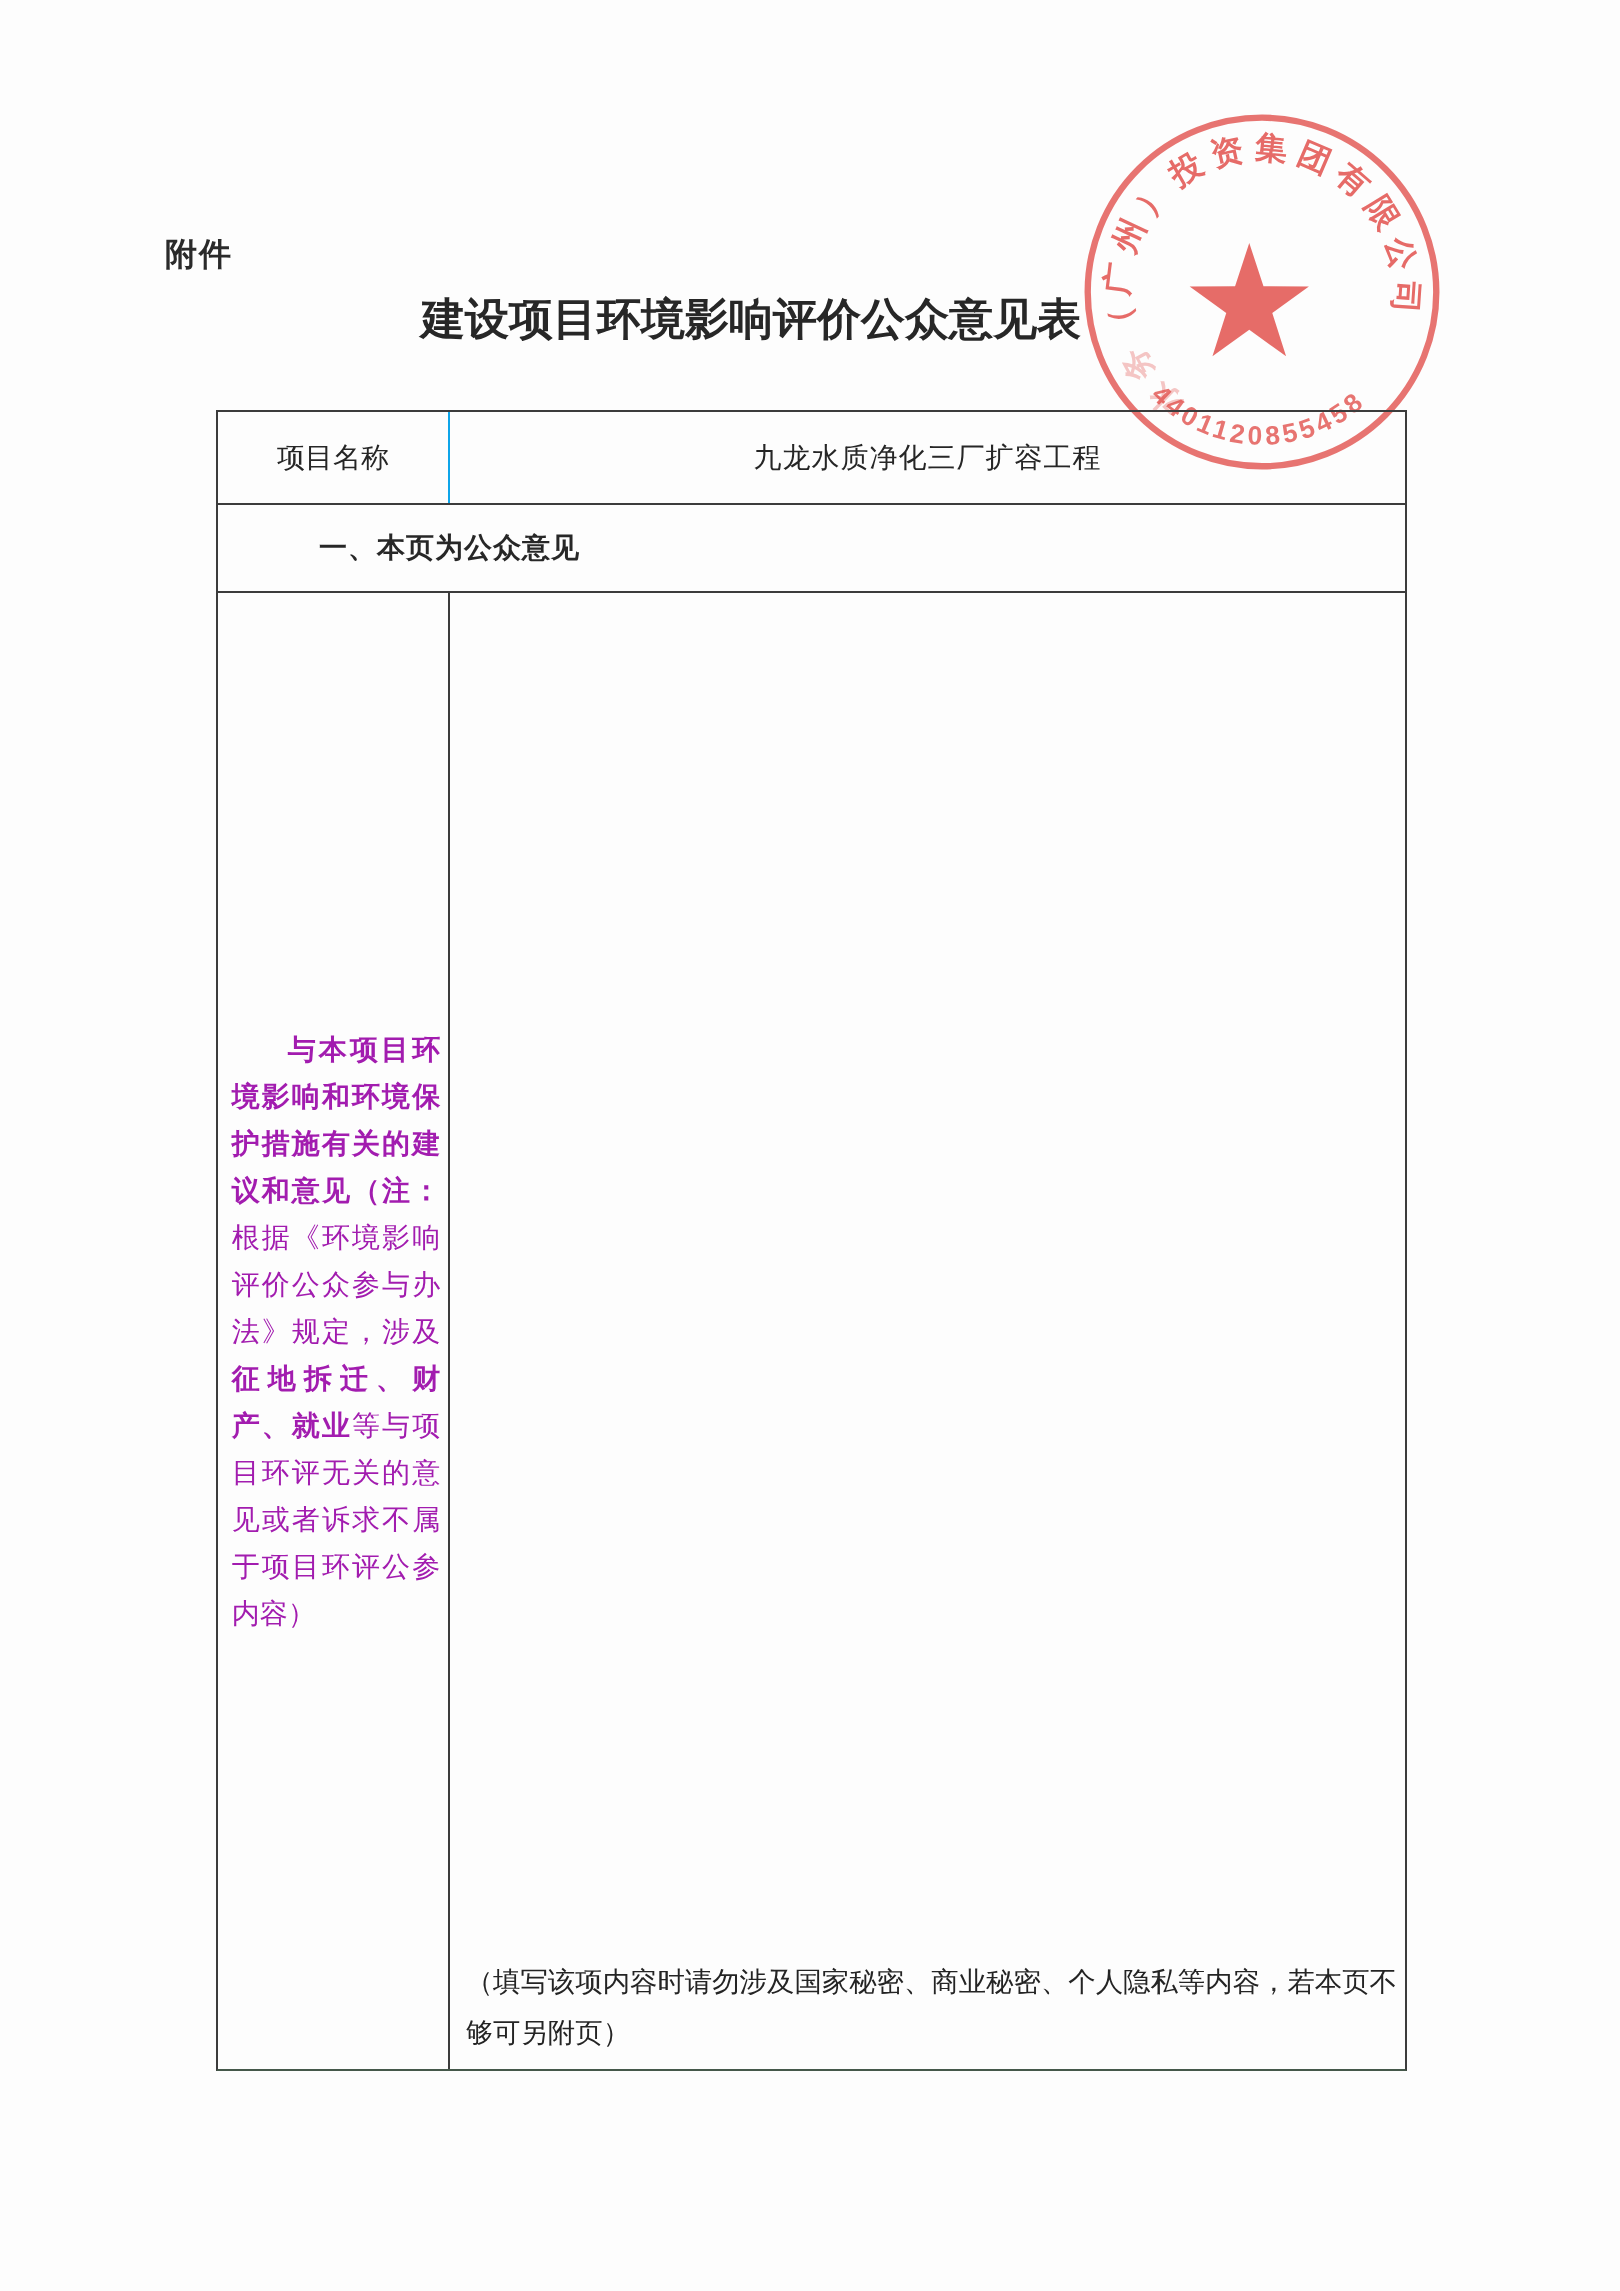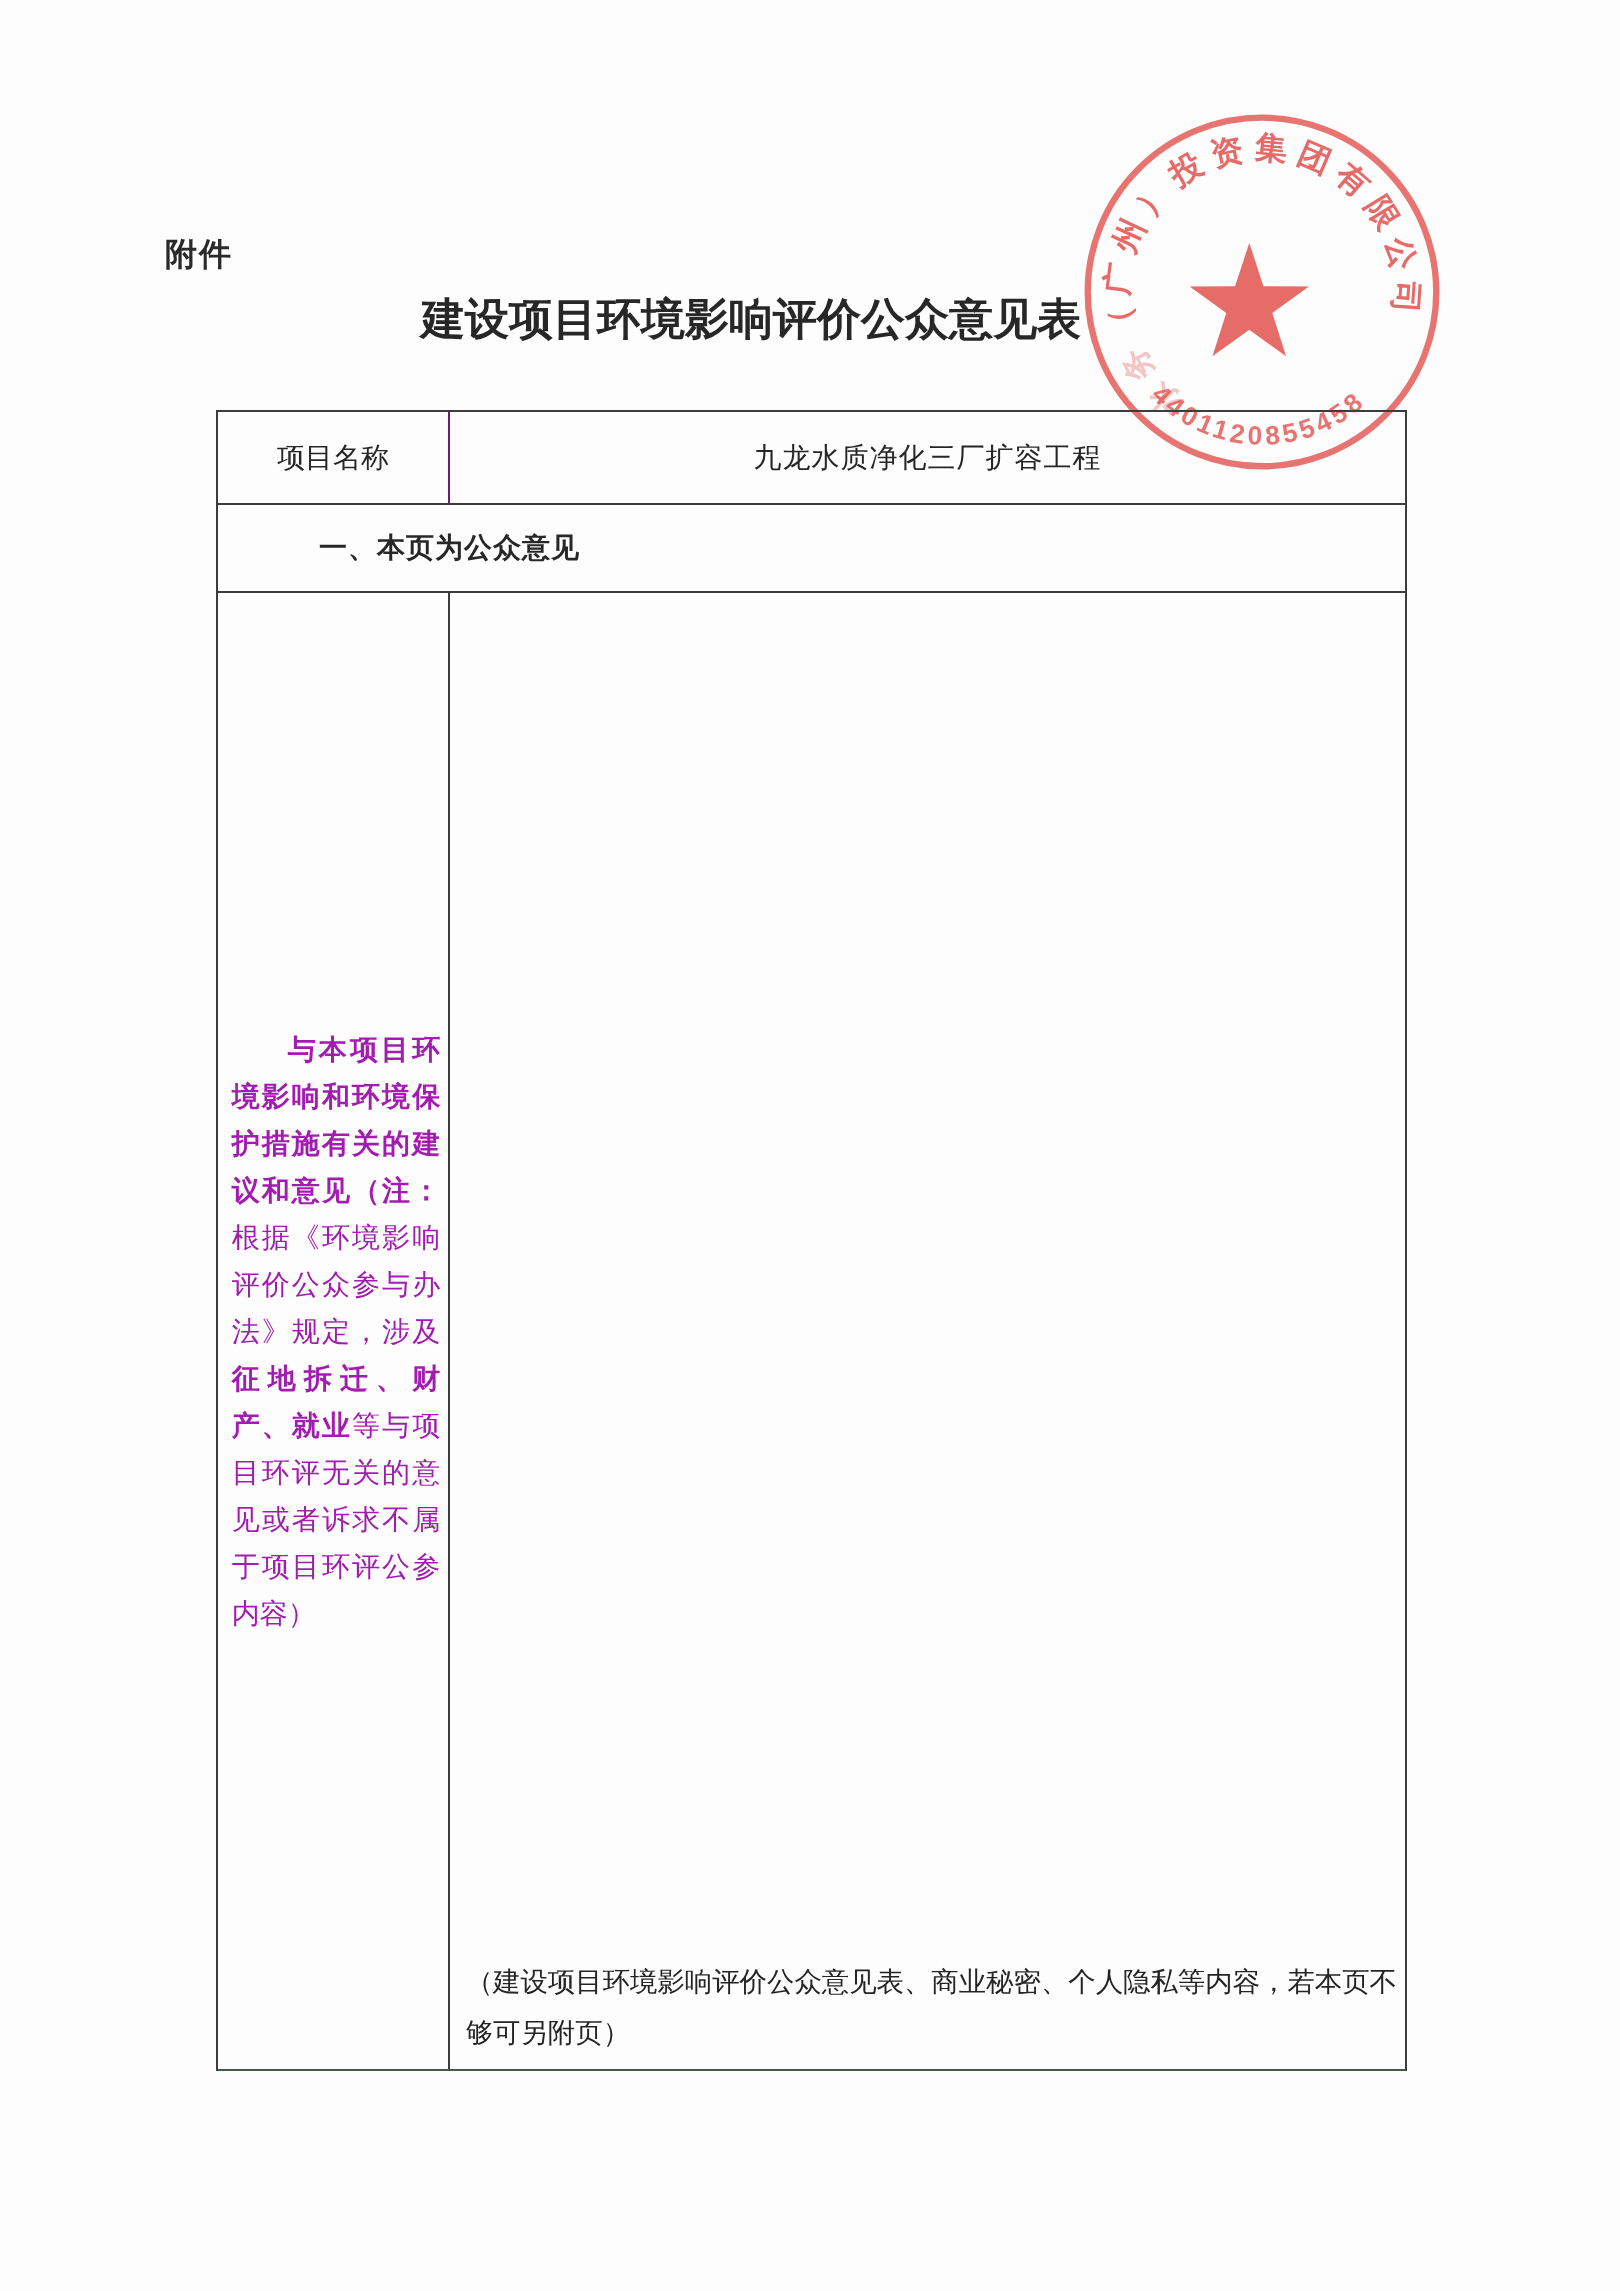--- a/index.html
+++ b/index.html
@@ -33,21 +33,21 @@
     border-bottom:2.9px solid #45584a; 
     display:flex;flex-direction:column;
   }
   .row{display:flex;box-sizing:border-box;}
   .row-1{height:93px;border-bottom:2px solid #3c3c3c;}
   .row-2{height:88px;border-bottom:2px solid #3c3c3c;}
   .row-3{flex:1;}
   .cell{box-sizing:border-box;}
   .cell-label{
     width:232px;flex:0 0 232px;
-    border-right:2px solid #701a75;
+    border-right:2px solid #0ea5e9;
     display:flex;align-items:center;justify-content:center;
     font-size:28px;
   }
   .cell-value{
     flex:1;display:flex;align-items:center;justify-content:center;
     font-size:28px;letter-spacing:1px;
   }
   .cell-section{
     flex:1;display:flex;align-items:center;
     padding-left:101px;
@@ -129,19 +129,19 @@
 
     <div class="row row-2">
       <div class="cell cell-section">一、本页为公众意见</div>
     </div>
 
     <div class="row row-3">
       <div class="cell cell-label-3">
         <p class="label-text"><span class="seg-bold">与本项目环境影响和环境保护措施有关的建议和意见（注：</span><span class="seg-normal">根据《环境影响评价公众参与办法》规定，涉及</span><span class="seg-bold">征地拆迁、财产、就业</span><span class="seg-normal">等与项目环评无关的意见或者诉求不属于项目环评公参内容）</span></p>
       </div>
       <div class="cell cell-opinion">
-        <p class="opinion-note">（建设项目环境影响评价公众意见表、商业秘密、个人隐私等内容，若本页不够可另附页）</p>
+        <p class="opinion-note">（填写该项内容时请勿涉及国家秘密、商业秘密、个人隐私等内容，若本页不够可另附页）</p>
       </div>
     </div>
 
   </div>
 </div>
 
 
 </body></html>

